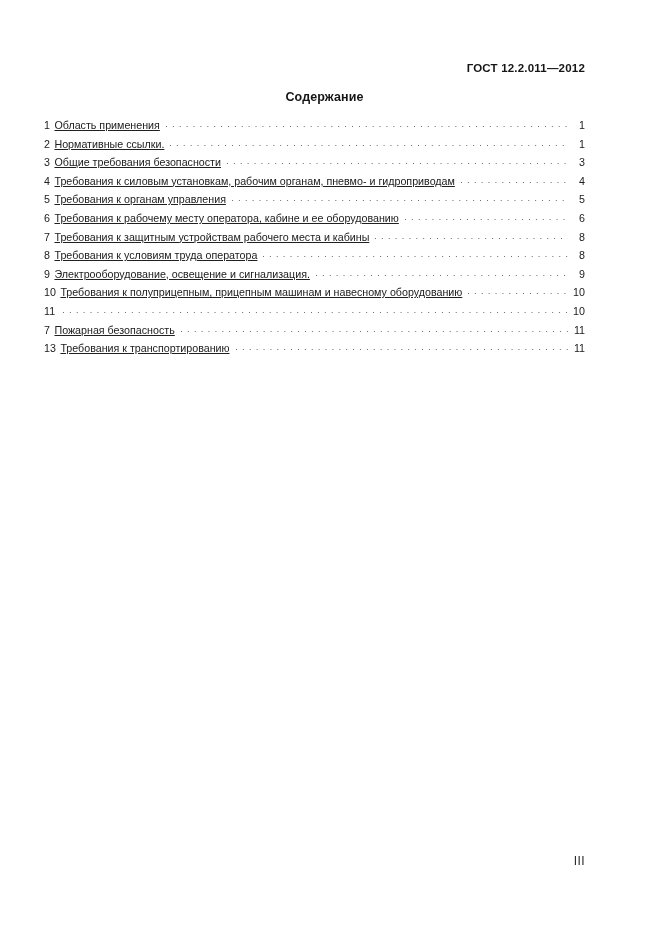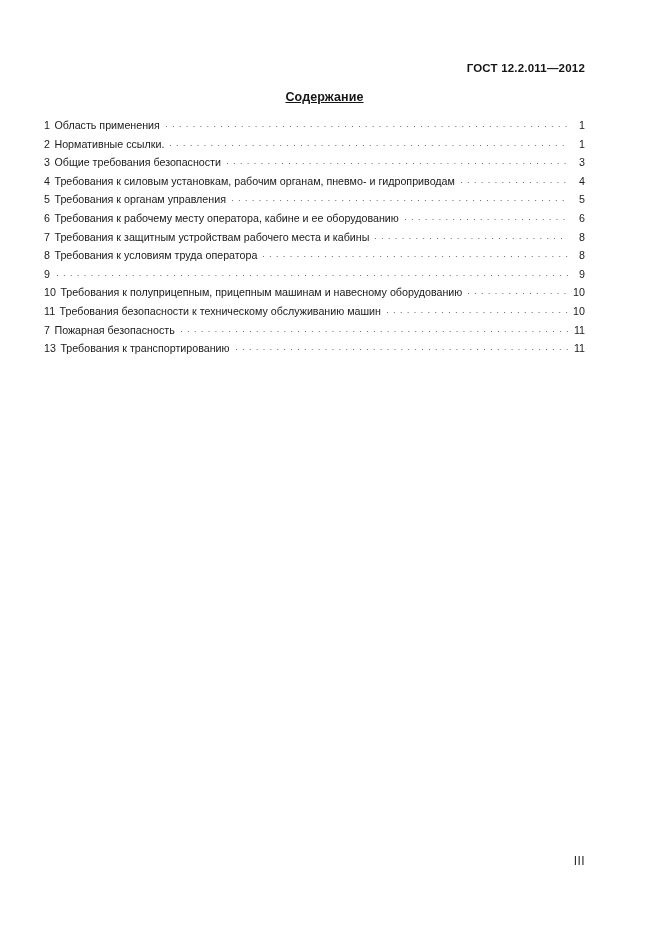--- a/index.html
+++ b/index.html
@@ -39,21 +39,21 @@
     top: 90px;
     left: 0;
     width: 661px;
     text-align: center;
     font-size: 12.5px;
     font-weight: bold;
     color: #151515;
     letter-spacing: 0.1px;
   }
   
-  .doc-title > span { position: relative; left: -6px; text-decoration: underline; }
+  .doc-title > span { position: relative; left: -6px; }
 
   
   .toc {
     position: absolute;
     top: 118px;
     left: 44px;
     width: 541px;
   }
 
   .toc-row {
@@ -70,20 +70,21 @@
     flex: 0 0 auto;
     text-align: left;
     padding-right: 4.5px;
     color: #202020;
   }
 
   .toc-label {
     flex: 0 0 auto;
     padding-right: 3px;
     color: #202020;
+    text-decoration: underline;
   }
 
   
   .toc-leader {
     flex: 1 1 auto;
     position: relative;
     overflow: hidden;
     height: 11px;
     min-width: 6px;
   }
@@ -171,32 +172,32 @@
         <span class="toc-page">8</span>
       </div>
       <div class="toc-row">
         <span class="toc-num">8</span>
         <span class="toc-label">Требования к условиям труда оператора</span>
         <span class="toc-leader"></span>
         <span class="toc-page">8</span>
       </div>
       <div class="toc-row">
         <span class="toc-num">9</span>
+        <span class="toc-label">Электрооборудование, освещение и сигнализация.</span>
         <span class="toc-leader"></span>
         <span class="toc-page">9</span>
       </div>
       <div class="toc-row">
         <span class="toc-num">10</span>
         <span class="toc-label">Требования к полуприцепным, прицепным машинам и навесному оборудованию</span>
         <span class="toc-leader"></span>
         <span class="toc-page">10</span>
       </div>
       <div class="toc-row">
         <span class="toc-num">11</span>
-        <span class="toc-label">Требования безопасности к техническому обслуживанию машин</span>
         <span class="toc-leader"></span>
         <span class="toc-page">10</span>
       </div>
       <div class="toc-row">
         <span class="toc-num">7</span>
         <span class="toc-label">Пожарная безопасность</span>
         <span class="toc-leader"></span>
         <span class="toc-page">11</span>
       </div>
       <div class="toc-row">

